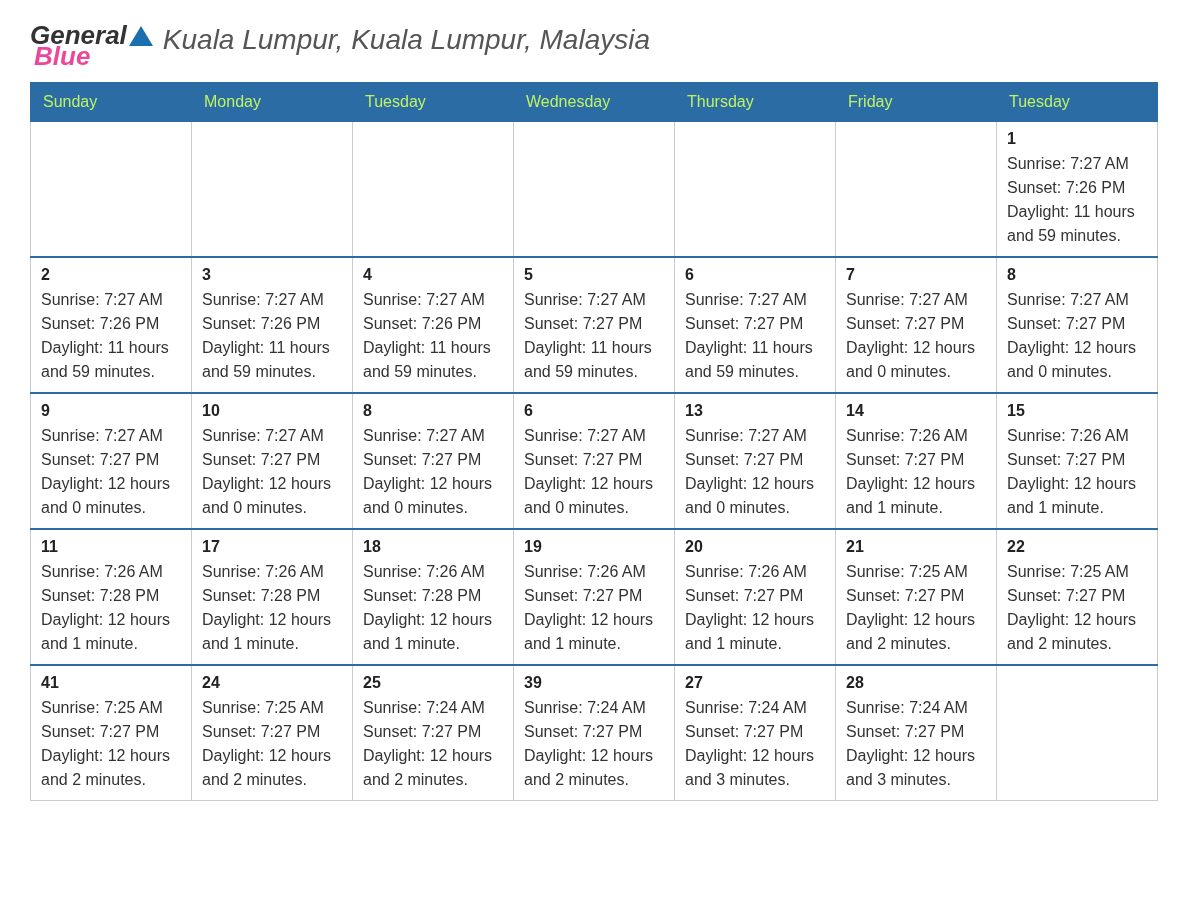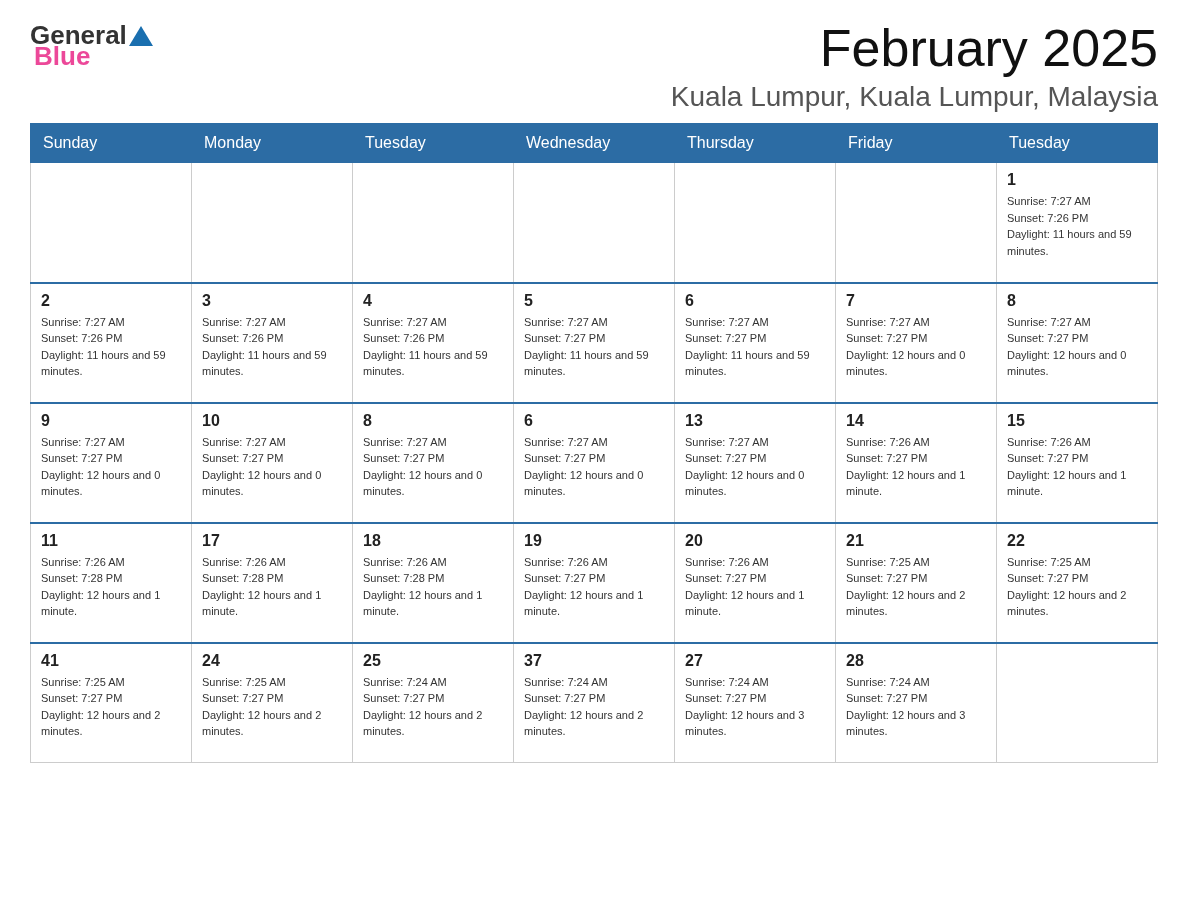--- a/index.html
+++ b/index.html
@@ -5,23 +5,23 @@
     * { margin: 0; padding: 0; box-sizing: border-box; }
     body {
       font-family: Arial, sans-serif;
       background: #fff;
       width: 1188px;
       min-height: 918px;
       padding: 20px 30px;
     }
     .header {
       display: flex;
-      justify-content: space-between;
       align-items: flex-start;
       margin-bottom: 10px;
+      font-style: italic;
     }
     .logo {
       display: flex;
       flex-direction: column;
       align-items: flex-start;
     }
     .logo-text {
       display: flex;
       align-items: center;
       font-size: 26px;
@@ -55,21 +55,21 @@
       margin-top: 4px;
       margin-left: 8px;
     }
     .calendar {
       width: 100%;
       border-collapse: collapse;
       margin-top: 10px;
     }
     .calendar th {
       background: #2c6ca4;
-      color: #ffffff;
+      color: #bef264;
       font-size: 16px;
       font-weight: normal;
       padding: 10px 12px;
       text-align: left;
       border: 1px solid #2c6ca4;
       margin-top: 16px;
     }
     .calendar td {
       vertical-align: top;
       padding: 8px 10px;
@@ -79,21 +79,21 @@
       height: 120px;
     }
     .day-number {
       font-size: 16px;
       font-weight: bold;
       color: #222;
       display: block;
       margin-bottom: 4px;
     }
     .day-info {
-      font-size: 11px;
+      font-size: 16px;
       color: #333;
       line-height: 1.5;
     }
     .empty-cell {
       background: #fff;
     }
     tr td { border-top: 2px solid #2c6ca4; }
     tr:first-child td { border-top: 1px solid #ccc; }
     .week-row td { border-top: 2px solid #2c6ca4; }
   </style>
@@ -105,21 +105,20 @@
     <div class="logo-text">
       <span class="logo-general">General</span>
       <span class="logo-triangle"></span>
       <br>
     </div>
     <div style="margin-top:-10px; margin-left:4px;">
       <span class="logo-blue" style="font-size:26px; font-weight:bold;">Blue</span>
     </div>
   </div>
   <div class="title-section">
-    <div class="month-title">February 2025</div>
     <div class="location">Kuala Lumpur, Kuala Lumpur, Malaysia</div>
   </div>
 </div>
 
 <table class="calendar">
   <thead>
     <tr>
       <th>Sunday</th>
       <th>Monday</th>
       <th>Tuesday</th>
@@ -289,21 +288,21 @@
 Sunset: 7:27 PM
 Daylight: 12 hours and 2 minutes.</div>
         </td>
         <td>
           <span class="day-number">25</span>
           <div class="day-info" style="white-space: pre-line;">Sunrise: 7:24 AM
 Sunset: 7:27 PM
 Daylight: 12 hours and 2 minutes.</div>
         </td>
         <td>
-          <span class="day-number">37</span>
+          <span class="day-number">39</span>
           <div class="day-info" style="white-space: pre-line;">Sunrise: 7:24 AM
 Sunset: 7:27 PM
 Daylight: 12 hours and 2 minutes.</div>
         </td>
         <td>
           <span class="day-number">27</span>
           <div class="day-info" style="white-space: pre-line;">Sunrise: 7:24 AM
 Sunset: 7:27 PM
 Daylight: 12 hours and 3 minutes.</div>
         </td>

